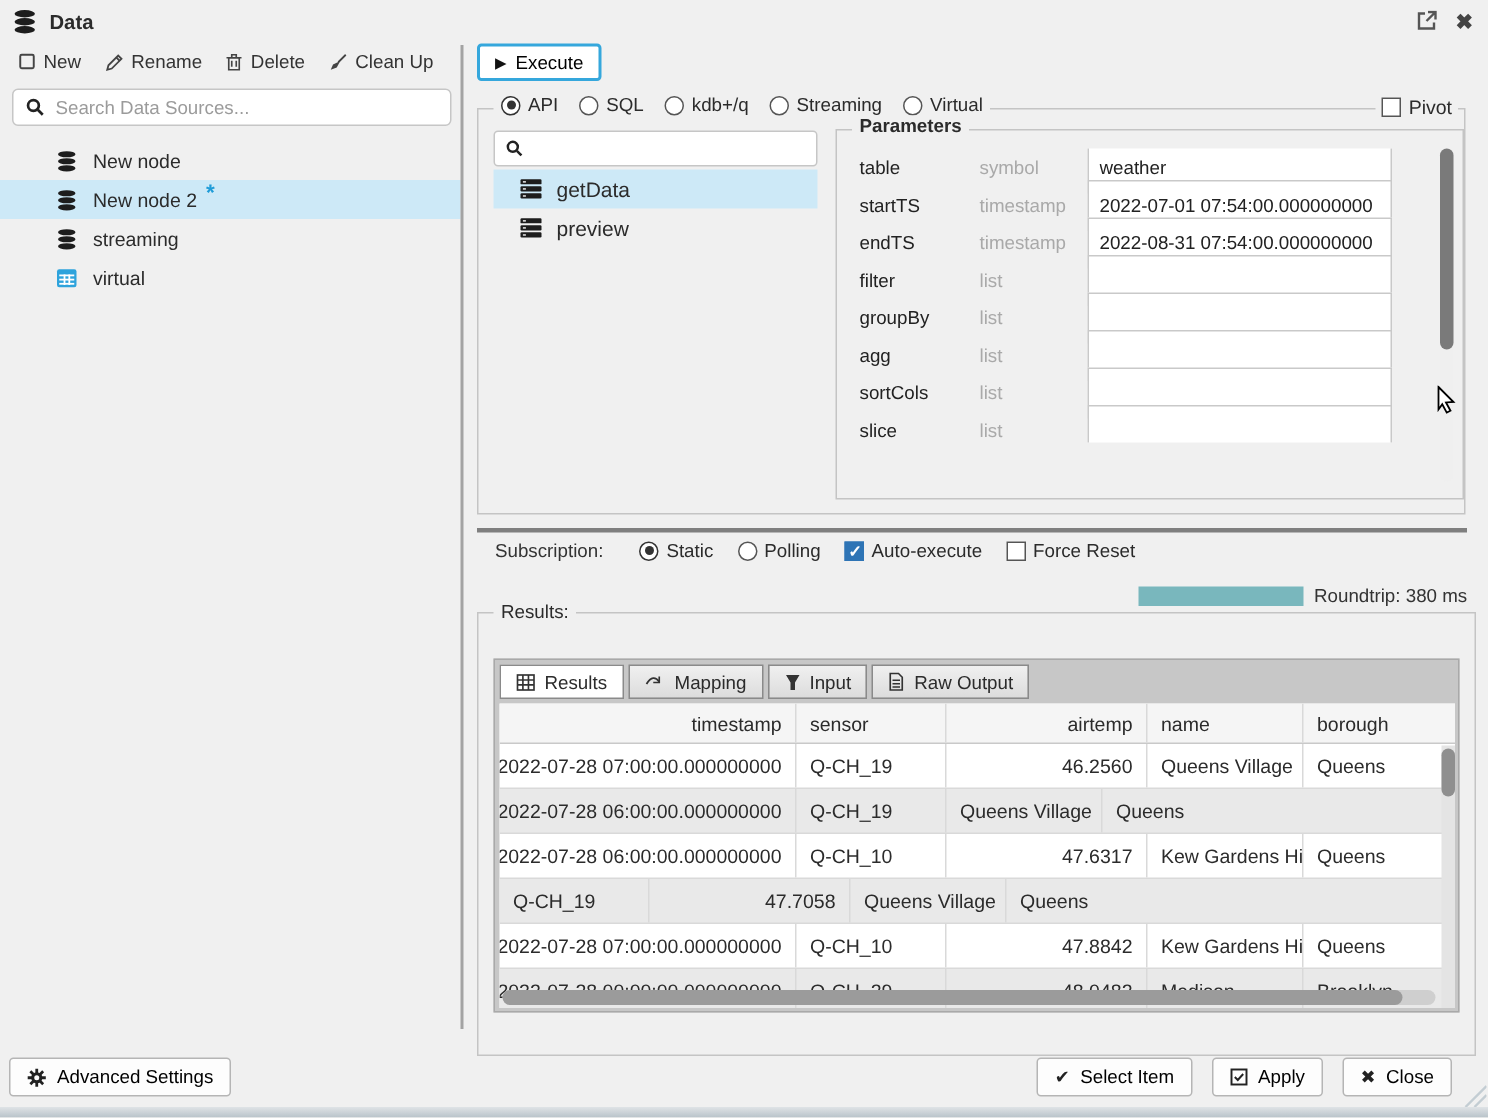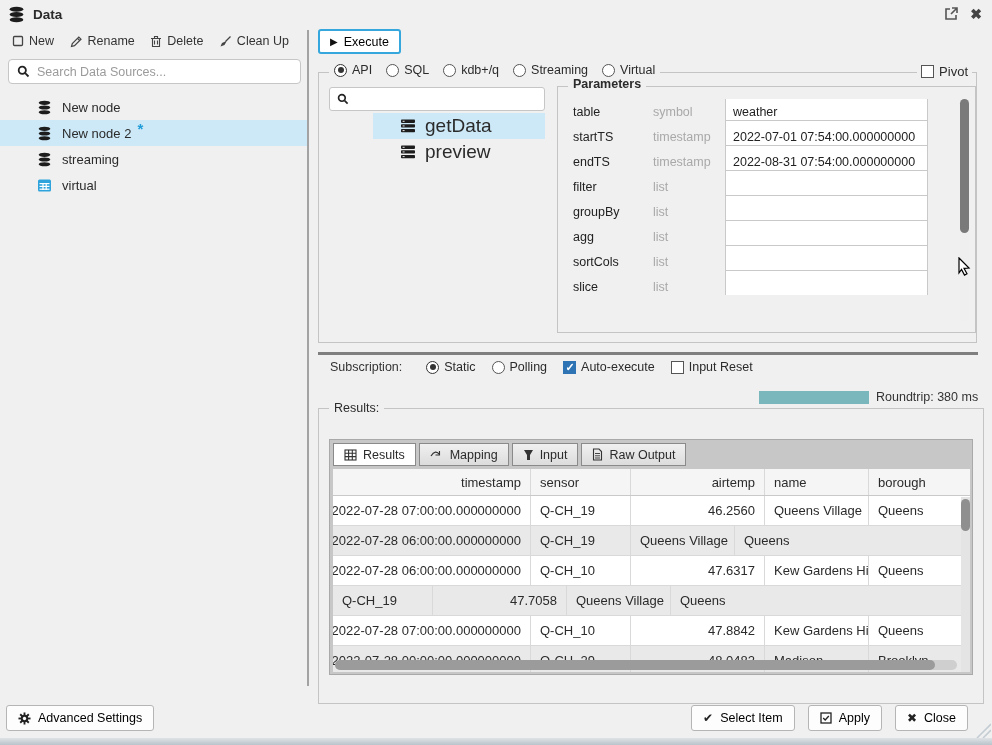--- a/index.html
+++ b/index.html
@@ -46,21 +46,21 @@
   .r-dot.checked { border-color:#333; }
   .r-dot.checked::after { content:""; position:absolute; left:2.5px; top:2.5px; width:6px; height:6px; border-radius:50%; background:#333; }
   .cb { width:13px; height:13px; border:1px solid #555; background:#fff; position:relative; flex:0 0 auto; }
   .cb.checked { background:#2e74b5; border-color:#2e74b5; }
   .cb.checked::after { content:"\2713"; position:absolute; left:1.5px; top:-1px; color:#fff; font-size:11px; font-weight:bold; }
 
   
   .fn-search { position:absolute; left:10px; top:14px; width:216px; height:24px; background:#fff; border:1px solid #c6c6c6; border-radius:3px; display:flex; align-items:center; padding:0 7px; gap:6px; }
   .fn-search input { border:none; outline:none; flex:1; background:transparent; font-family:"Liberation Sans",sans-serif; }
   .fn-list { position:absolute; left:10px; top:40px; width:216px; }
-  .fn-item { height:26px; display:flex; align-items:center; gap:9px; padding-left:27px; font-size:19px;margin-left:44px; }
+  .fn-item { height:26px; display:flex; align-items:center; gap:9px; padding-left:17px; font-size:14px; }
   .fn-item.selected { background:#cde9f7; }
 
   
   .params-box { left:238px; top:13px; width:419px; height:247px; border:1px solid #c4c4c4; position:absolute; }
   .params-rows { position:absolute; left:0; top:12px; width:100%; height:196px; overflow:hidden; }
   .prow { height:25px; display:flex; align-items:center; padding-left:15px; }
   .pname { width:80px; font-size:12.5px; color:#222; }
   .ptype { width:72px; font-size:12.5px; color:#a9a9a9; }
   .pinput { width:203px; height:21px; border:1px solid #c9c9c9; background:#fff; padding:16px 7px; font-size:12.5px; font-family:"Liberation Sans",sans-serif; outline:none; color:#222; }
   .p-scroll { position:absolute; right:6px; top:12px; width:9px; height:222px; background:#efefef; border-radius:5px; }
@@ -380,21 +380,21 @@
   <label class="radio">
     <span class="r-dot"></span>
     <span>Polling</span>
   </label>
   <label class="check">
     <span class="cb checked"></span>
     <span>Auto-execute</span>
   </label>
   <label class="check">
     <span class="cb"></span>
-    <span>Input Reset</span>
+    <span>Force Reset</span>
   </label>
 </div>
 
 <div class="progress"></div>
 <div class="roundtrip">Roundtrip: 380 ms</div>
 
 <div class="fieldset results-box">
   <span class="fs-legend" style="top:-8px;">Results:</span>
   <div class="res-inner">
     <div class="tabs">

